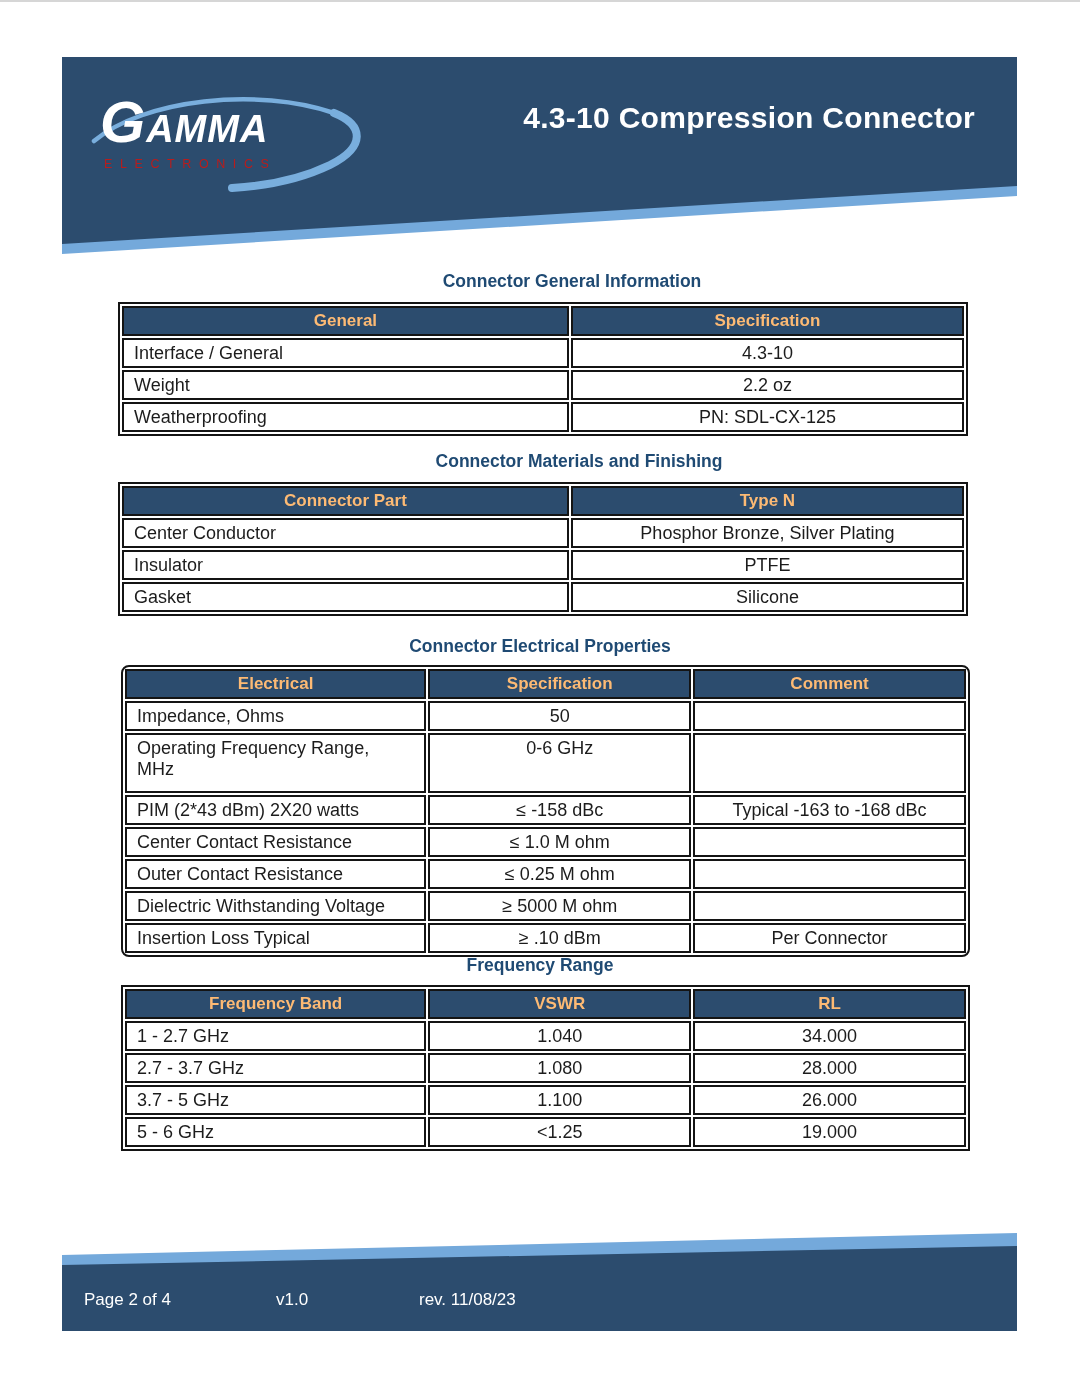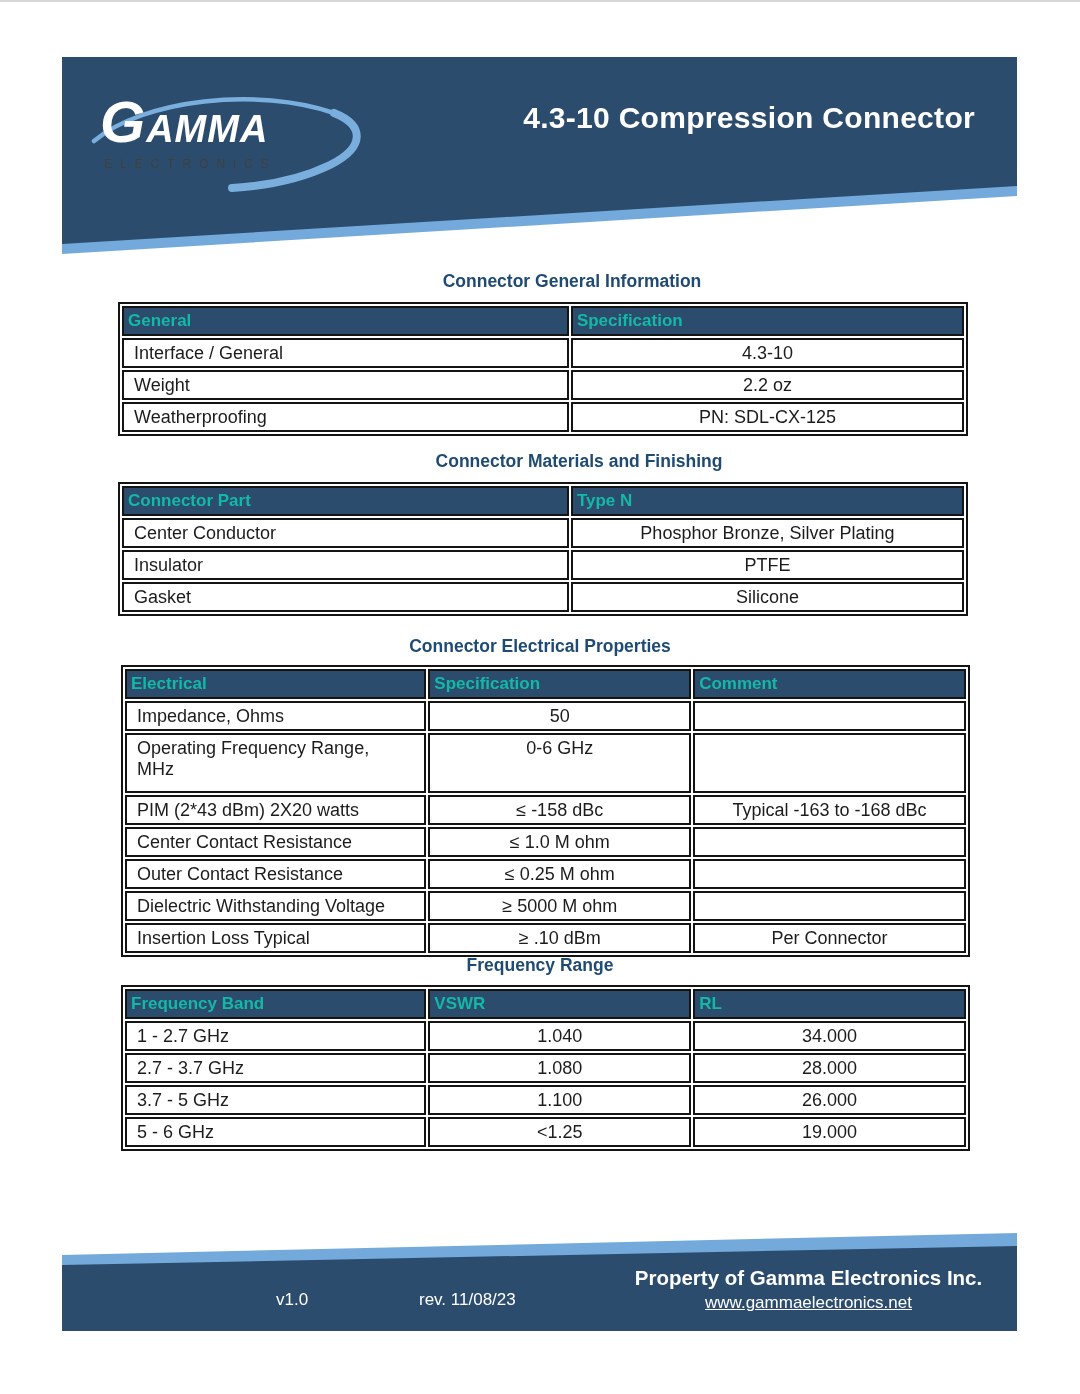--- a/index.html
+++ b/index.html
@@ -18,51 +18,51 @@
     clip-path:polygon(0 0,100% 0,100% 129px,0 187px);}
   .doc-title{position:absolute;top:44px;right:42px;color:#ffffff;
     font-size:30px;font-weight:bold;letter-spacing:.3px;white-space:nowrap;margin-left:23px;}
 
   
   .logo{position:absolute;left:24px;top:30px;width:286px;height:112px;}
   .logo svg{position:absolute;left:0;top:0;}
   .logo .brand{position:absolute;left:14px;top:6px;color:#ffffff;font-weight:bold;
     font-style:italic;font-size:38px;letter-spacing:1px;line-height:58px;}
   .logo .brand::first-letter{font-size:58px;}
-  .logo .sub{position:absolute;left:18px;top:70px;color:#404040;font-size:12.5px;
+  .logo .sub{position:absolute;left:18px;top:70px;color:#b91c1c;font-size:12.5px;
     letter-spacing:7.6px;white-space:nowrap;}
 
   
   .section-title{position:absolute;left:0;width:1080px;text-align:center;
     color:#1f4a73;font-weight:bold;font-size:17.5px;}
   table.tbl{position:absolute;border-collapse:separate;border-spacing:2px;
     background:#ffffff;border:2px solid #141414;table-layout:fixed;}
-  .tbl th{background:#2c4c6e;color:#14b8a6;font-size:17px;font-weight:bold;
-    border:2px solid #141414;height:24px;padding:1px 4px;text-align:left;}
+  .tbl th{background:#2c4c6e;color:#fdba74;font-size:17px;font-weight:bold;
+    border:2px solid #141414;height:24px;padding:1px 4px;text-align:center;}
   .tbl td{border:2px solid #141414;color:#1c1c1c;font-size:18px;height:24px;
     padding:1px 10px;text-align:center;overflow:hidden;white-space:nowrap;}
   .tbl td.label{text-align:left;white-space:pre-line;}
   .tbl tr.tall td{height:52px;vertical-align:top;padding-top:3px;}
   #t1,#t2{left:118px;width:850px;}
   #t3,#t4{left:121px;width:849px;}
   #title1{top:271px;padding-left:32px;} #t1{top:302px;}
   #title2{top:451px;margin-left:39px;} #t2{top:482px;}
-  #title3{top:636px;} #t3{top:665px;}
+  #title3{top:636px;} #t3{top:665px;border-radius:8px;}
   #title4{top:955px;} #t4{top:985px;}
   .c-wide1{width:53.2%;} .c-wide2{width:46.8%;}
   .c-a{width:36%;} .c-b{width:31.4%;} .c-c{width:32.6%;}
 
   
   .footer{position:absolute;left:62px;top:1233px;width:955px;height:98px;color:#fff;}
   .footer .accent{position:absolute;inset:0;background:#74a9db;
     clip-path:polygon(0 22px,100% 0,100% 98px,0 98px);}
   .footer .navy{position:absolute;inset:0;background:#2c4c6e;
     clip-path:polygon(0 32px,100% 13px,100% 98px,0 98px);}
   .f-item{position:absolute;font-size:17px;white-space:nowrap;}
-  .f-page{left:22px;top:57px;margin-top:40px;}
+  .f-page{left:22px;top:57px;}
   .f-ver{left:214px;top:57px;}
   .f-rev{left:357px;top:57px;}
   .f-right{position:absolute;right:16px;top:32px;width:385px;text-align:center;}
   .f-prop{font-size:20.5px;font-weight:bold;line-height:26px;}
   .f-site{font-size:17px;text-decoration:underline;color:#ffffff;line-height:24px;display:inline-block;}
 </style>
 </head>
 <body>
 
 <div class="top-hairline"></div>
@@ -228,17 +228,13 @@
     </tr>
   </tbody>
 </table>
 
 <div class="footer">
   <div class="accent"></div>
   <div class="navy"></div>
   <div class="f-item f-page">Page 2 of 4</div>
   <div class="f-item f-ver">v1.0</div>
   <div class="f-item f-rev">rev. 11/08/23</div>
-  <div class="f-right">
-    <div class="f-prop">Property of Gamma Electronics Inc.</div>
-    <a class="f-site" href="#">www.gammaelectronics.net</a>
-  </div>
 </div>
 
 </body></html>

